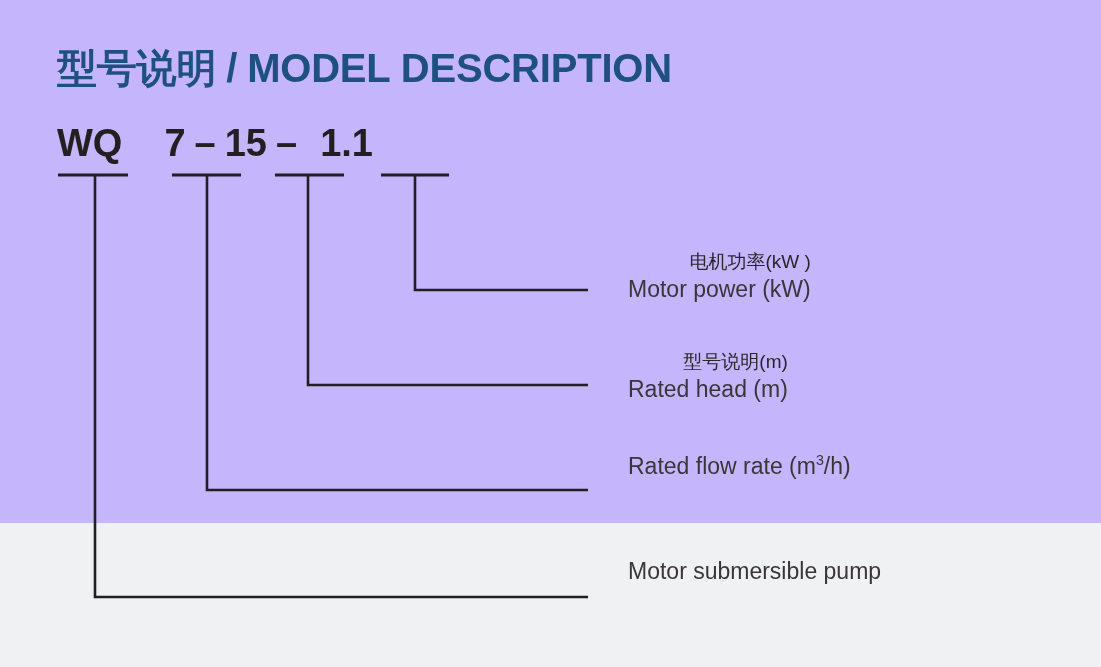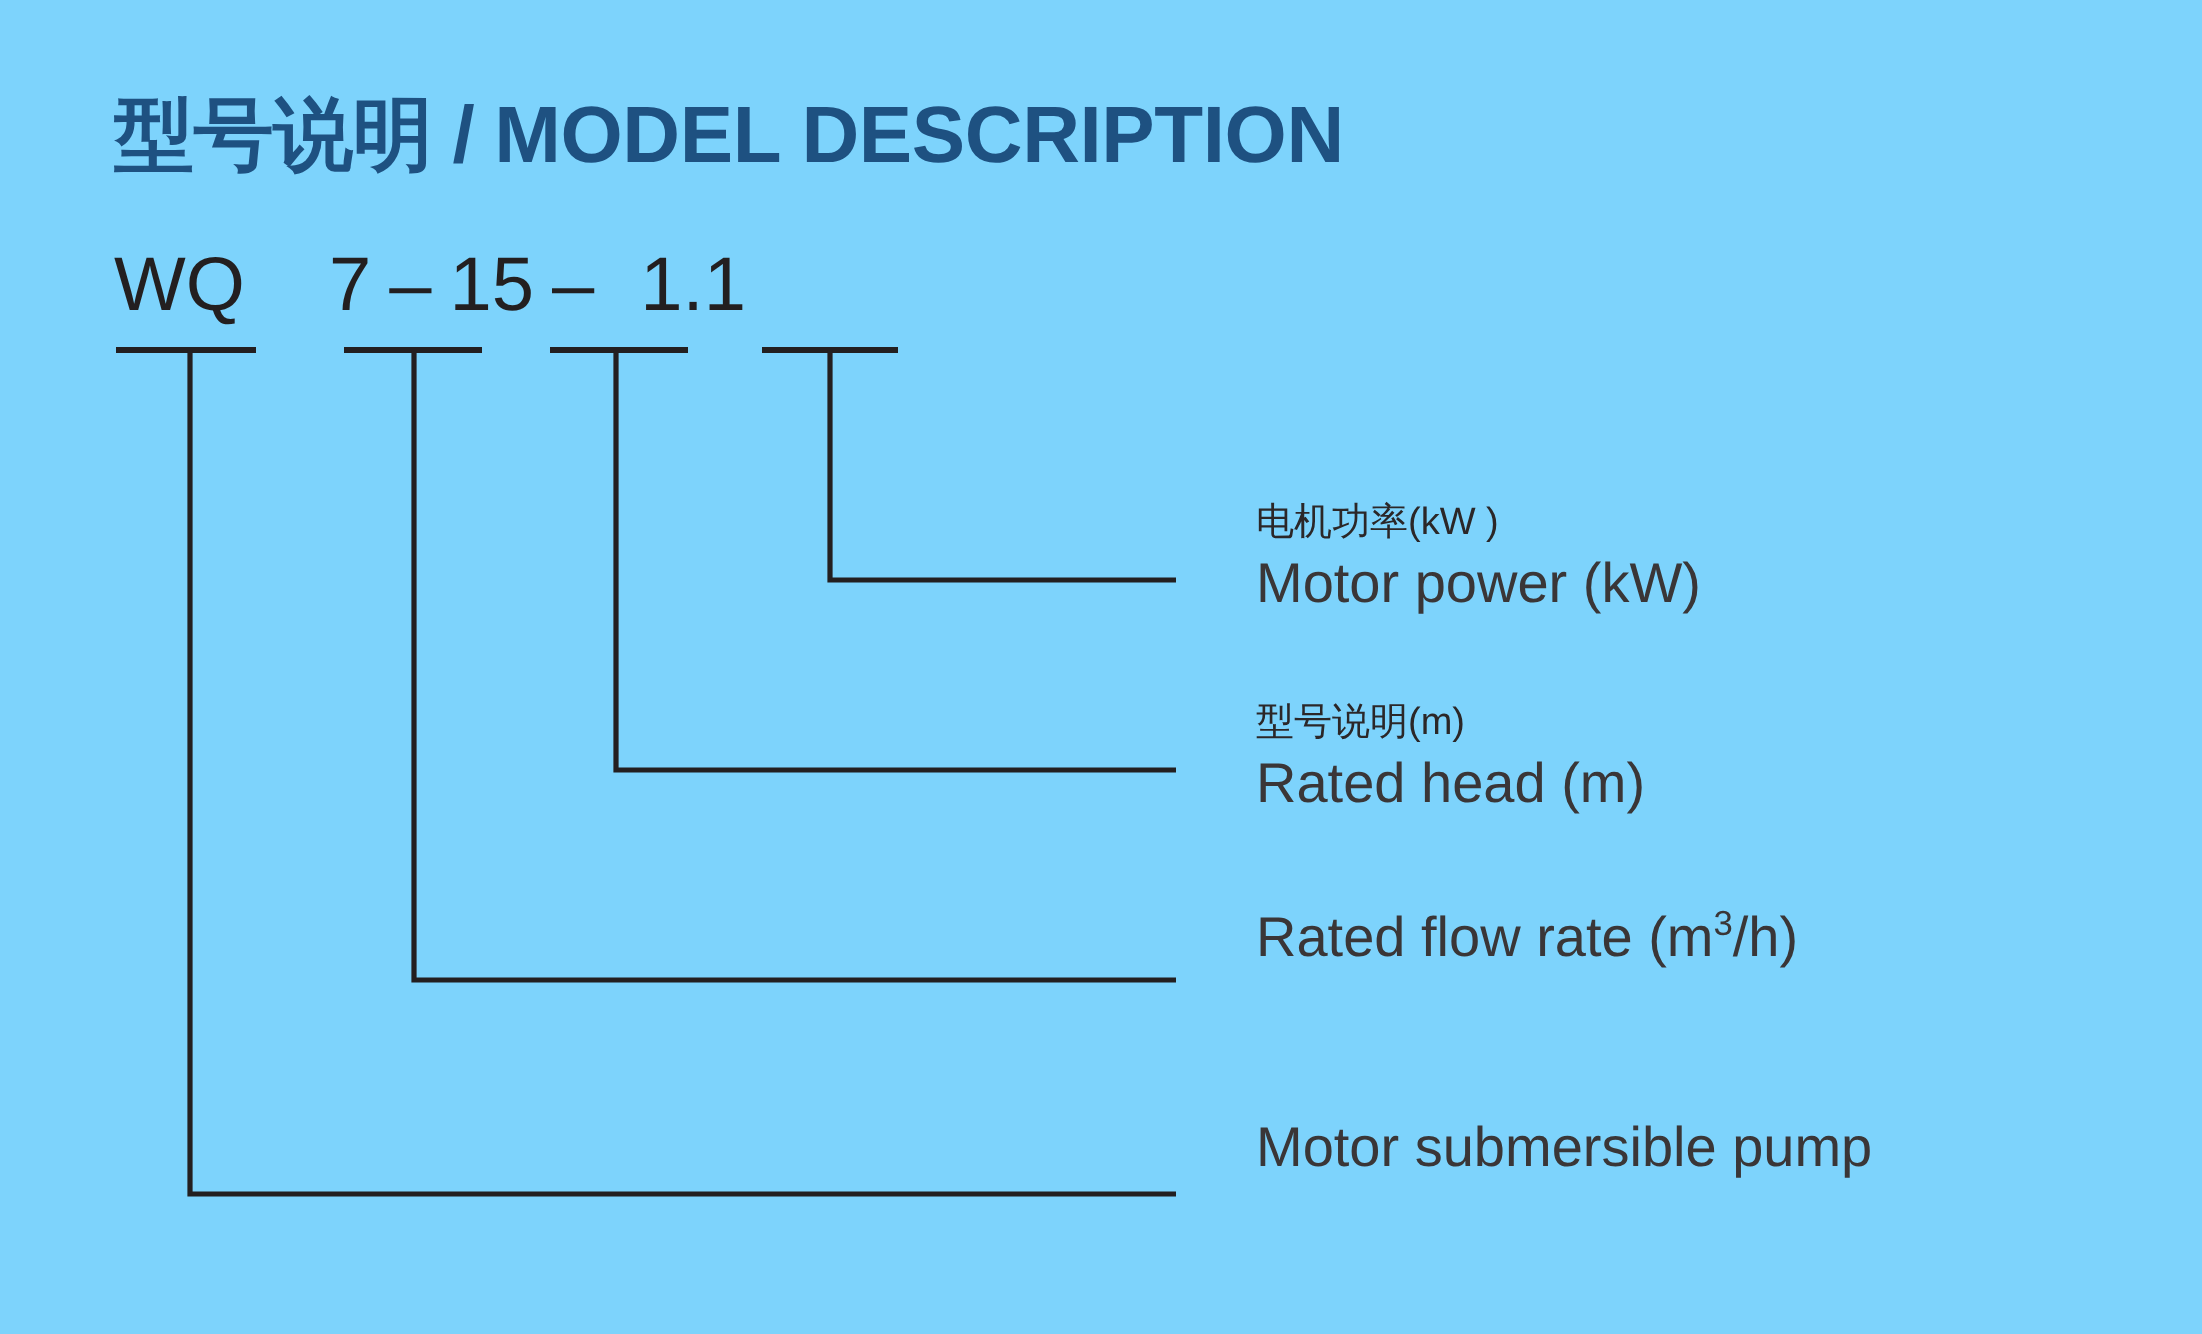--- a/index.html
+++ b/index.html
@@ -9,22 +9,23 @@
   body {
     width: 1101px;
     height: 667px;
     background: #f0f1f2;
     font-family: "Liberation Sans", sans-serif;
     overflow: hidden;
   }
   #page {
     position: relative;
     width: 1101px;
-    height: 667px;
-    background: #7dd3fc;
+    height: 523px;
+    background: #c4b5fd;
+    text-align: right;
   }
 
   
   .heading {
     position: absolute;
     left: 57px;
     top: 48px;
     font-size: 40px;
     font-weight: bold;
     letter-spacing: -0.2px;
@@ -37,21 +38,21 @@
 
   
   .model-row {
     position: absolute;
     left: 57px;
     top: 124px;
     font-size: 38px;
     color: #231f20;
     white-space: nowrap;
     line-height: 1;
-    font-weight: normal;
+    font-weight: bold;
   }
   .model-row .seg { display: inline-block; }
   .mr-wq   { margin-right: 42px; }
   .mr-dash { margin: 0 9px; }
   .mr-gap  { margin-left: 14px; }
 
   
   #diagram {
     position: absolute;
     left: 0;
@@ -68,21 +69,21 @@
     white-space: nowrap;
     line-height: 1.0;
   }
   .label-cn {
     font-size: 19px;
     color: #2b2728;
     display: block;
     margin-bottom: 7px;
   }
   .label-en {
-    font-size: 28px;
+    font-size: 23px;
     color: #3a3637;
     display: block;
   }
   .label-cn sup, .label-en sup {
     font-size: 0.62em;
     vertical-align: super;
     line-height: 0;
   }
 </style>
 </head>

